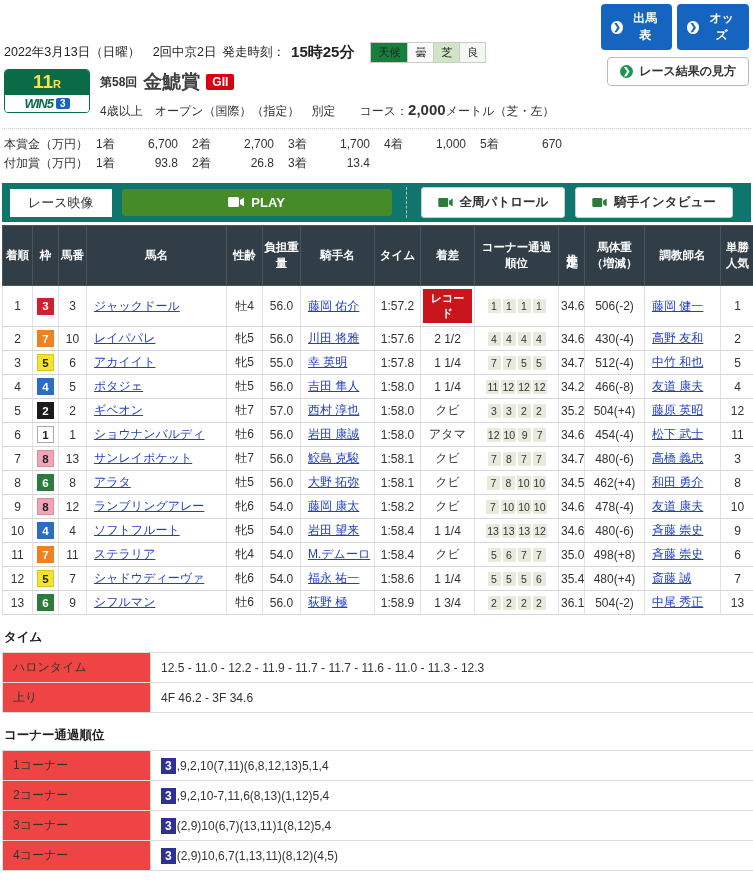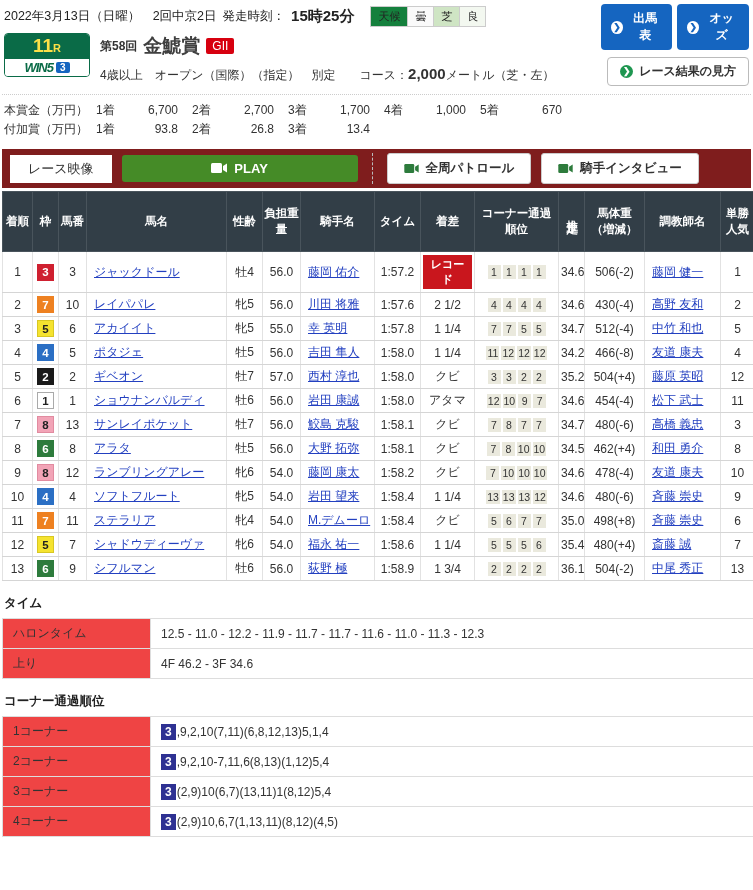--- a/index.html
+++ b/index.html
@@ -6,21 +6,21 @@
   html,body { background:#fff; }
   body {
     width:753px; height:890px; overflow:hidden;
     font-family:"Liberation Sans","DejaVu Sans",sans-serif;
     font-size:12px; color:#333;
   }
   .wrap { width:753px; padding:4px 2px 0 2px; position:relative; }
 
   
   .top-row { display:flex; justify-content:space-between; align-items:flex-start; }
-  .top-left { flex:1 1 auto; }
+  .top-left { flex:1 1 auto;margin-top:36px; }
   .date-line { display:flex; align-items:center; gap:6px; padding:2px 0 4px 2px; font-size:12.5px; color:#222; }
   .date-line .start-time { font-weight:bold; font-size:15px; }
   .weather { display:flex; margin-left:10px; border:1px solid #ccc; font-size:11px; }
   .weather span { padding:2px 7px; border-right:1px solid #ccc; }
   .weather span:last-child { border-right:none; }
   .w-label { background:#15803d; }
   .w-value { background:#fafafa; }
   .t-label { background:#cfe5c4; }
   .t-value { background:#f3f8f0; }
 
@@ -45,37 +45,37 @@
   .race-badge { width:86px; border:1px solid #0a6b47; border-radius:4px; overflow:hidden; text-align:center; }
   .race-no { background:#0a6b47; color:#fde047; font-weight:bold; font-size:19px; line-height:1.3; }
   .race-no .r { font-size:11px; }
   .win5 { background:#fff; display:flex; align-items:center; justify-content:center; gap:3px; padding:1px 0; }
   .win5-logo { font-style:italic; font-weight:bold; font-size:13px; color:#0a6b47; letter-spacing:-1px; }
   .win5-num { background:#1565c0; color:#fff; font-size:10px; font-weight:bold; padding:0 4px; border-radius:2px; }
   .race-title-lines { flex:1; }
   .race-title-line { display:flex; align-items:center; gap:6px; }
   .race-round { font-size:12px; font-weight:bold; }
   .race-name { font-size:19px; font-weight:bold; color:#404040; }
-  .grade-badge { background:#d7000f; color:#fff; font-weight:normal; font-size:12px; padding:1px 6px; border-radius:2px; }
+  .grade-badge { background:#d7000f; color:#fff; font-weight:bold; font-size:12px; padding:1px 6px; border-radius:2px; }
   .race-cond { margin-top:6px; font-size:12px; color:#333; }
   .race-cond b { font-size:15px; }
 
   
   .prize-block { border-top:1px dotted #ccc; margin-top:8px; padding:6px 0 8px 2px; }
   .prize-line { display:flex; align-items:baseline; font-size:12px; line-height:1.6; }
   .prize-line .plabel2 { width:92px; }
   .prize-pair { display:flex; }
   .prize-pair .pk { width:30px; text-align:left; }
   .prize-pair .pv { width:52px; text-align:right; margin-right:14px; }
 
   
-  .video-bar { background:#7f1d1d; display:flex; align-items:center; gap:10px; padding:4px 8px; margin-top:2px; }
+  .video-bar { background:#0f766e; display:flex; align-items:center; gap:10px; padding:4px 8px; margin-top:2px; }
   .v-label { background:#fff; padding:5px 18px; font-size:13px; }
   .v-play { background:#458b27; color:#fff; font-weight:bold; font-size:13px; border:none; border-radius:3px;
-    width:236px; padding:6px 0; display:flex; align-items:center; justify-content:center; gap:7px; cursor:pointer; }
+    width:270px; padding:6px 0; display:flex; align-items:center; justify-content:center; gap:7px; cursor:pointer; }
   .v-sep { border-left:1px dashed #bbb; align-self:stretch; margin:0 4px; }
   .v-btn { background:#fff; border:1px solid #ccc; border-radius:3px; font-size:12.5px; font-weight:bold; color:#333;
     padding:6px 16px; display:flex; align-items:center; gap:7px; cursor:pointer; }
   .cam { display:inline-block; }
 
   
   table.results { width:753px; border-collapse:collapse; table-layout:fixed; margin-top:3px; }
   table.results th {
     background:#323e47; color:#fff; font-size:11.5px; font-weight:bold;
     border:1px solid #49545c; padding:4px 1px; height:60px; word-break:break-all; line-height:1.35;

